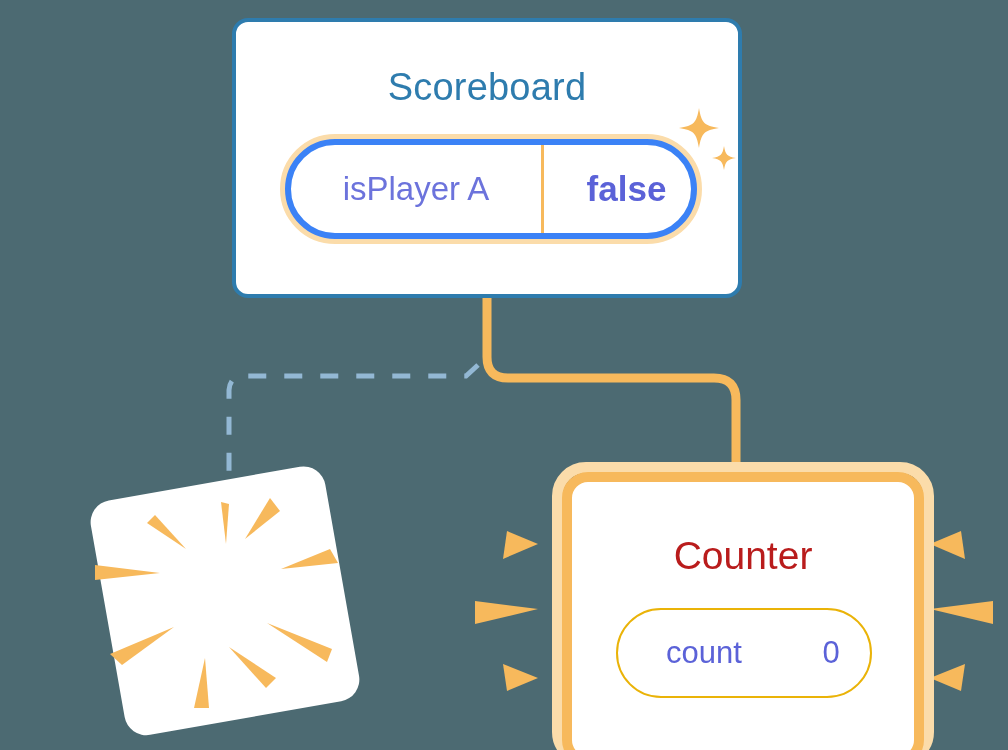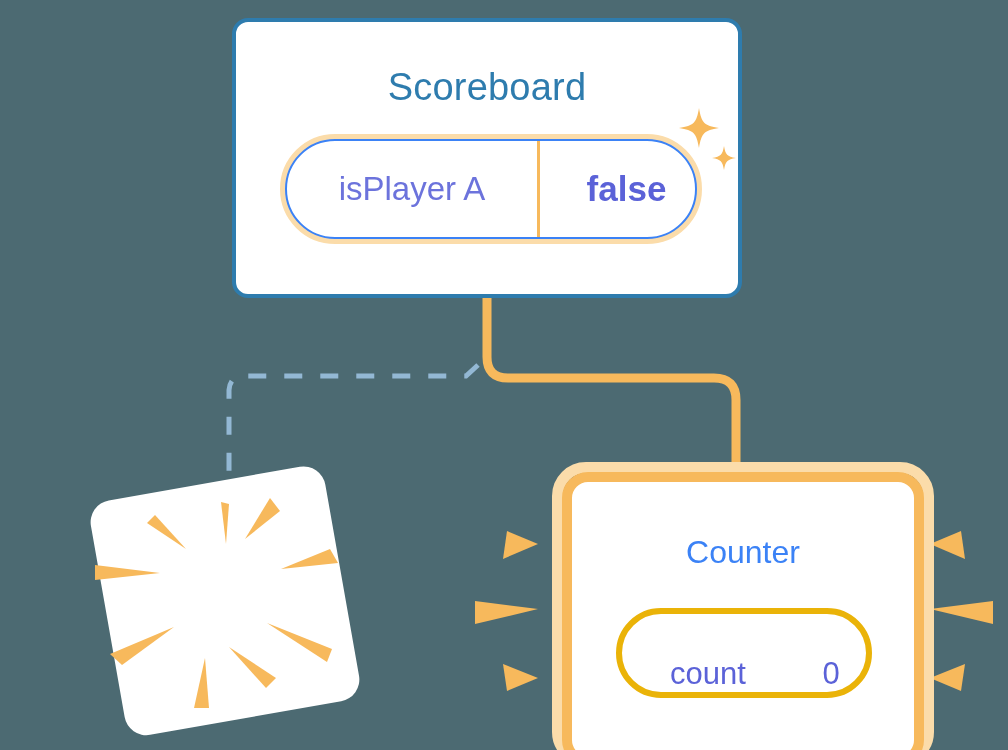--- a/index.html
+++ b/index.html
@@ -71,21 +71,21 @@
     height: 110px;
     border: 11px solid #fbdcaa;
     border-radius: 60px;
     box-sizing: border-box;
   }
   #scoreboard-pill {
     position: absolute;
     left: 5px; top: 5px;
     width: 412px;
     height: 100px;
-    border: 2px solid #3b82f6;
+    border: 6px solid #3b82f6;
     border-radius: 55px;
     box-sizing: border-box;
     background: #ffffff;
     display: flex;
     align-items: stretch;
     overflow: hidden;
   }
   #scoreboard-pill-key {
     flex: 0 0 250px;
     display: flex;
@@ -146,36 +146,36 @@
     border-radius: 26px;
     box-sizing: border-box;
     z-index: 4;
   }
   #counter-title {
     position: absolute;
     left: 0;
     top: 52px;
     width: 100%;
     text-align: center;
-    font-size: 32px;
-    color: #3b82f6;
+    font-size: 39px;
+    color: #b91c1c;
     white-space: nowrap;
   }
   #counter-pill {
     position: absolute;
     left: 44px;
     top: 126px;
     width: 256px;
     height: 90px;
-    border: 6px solid #eab308;
+    border: 2px solid #eab308;
     border-radius: 48px;
     box-sizing: border-box;
     background: #ffffff;
     display: flex;
-    align-items: flex-end;
+    align-items: center;
     overflow: hidden;
   }
   #counter-pill-key {
     flex: 0 0 172px;
     display: flex;
     align-items: center;
     justify-content: center;
     font-size: 31px;
     color: #5b62d8;
     white-space: nowrap;

